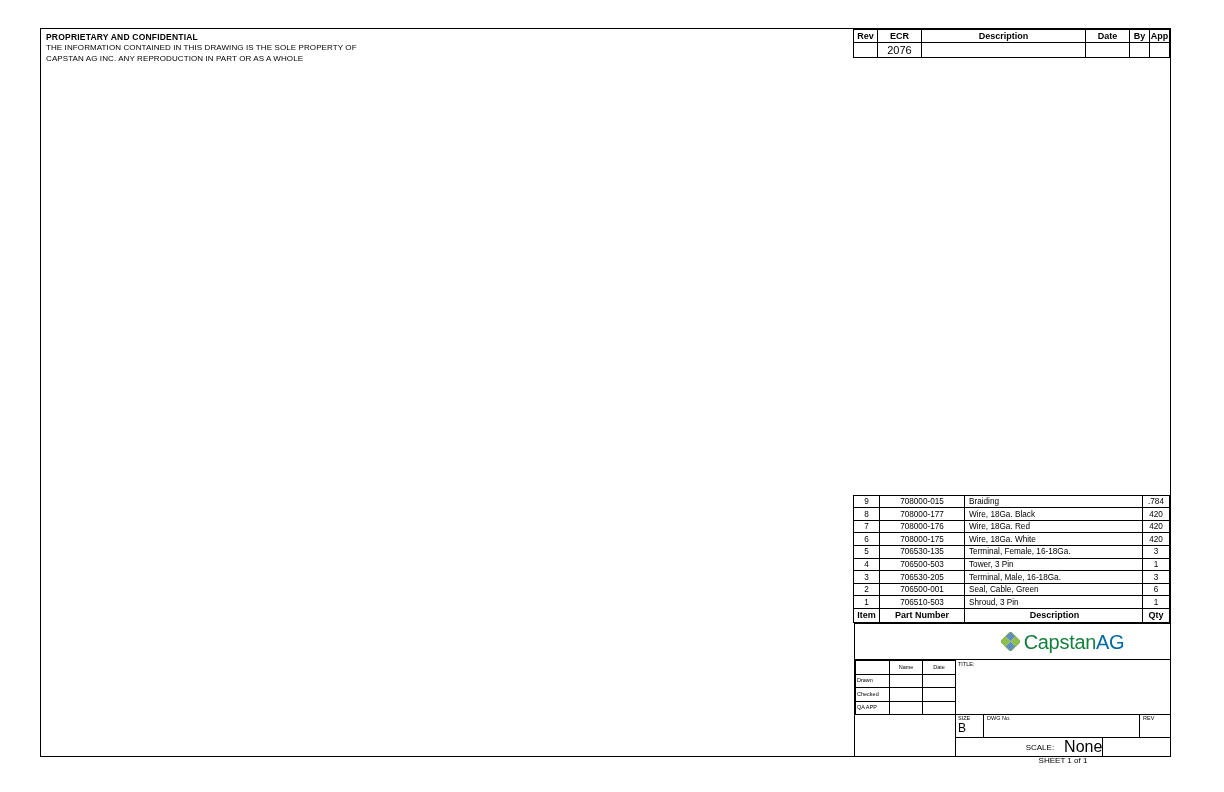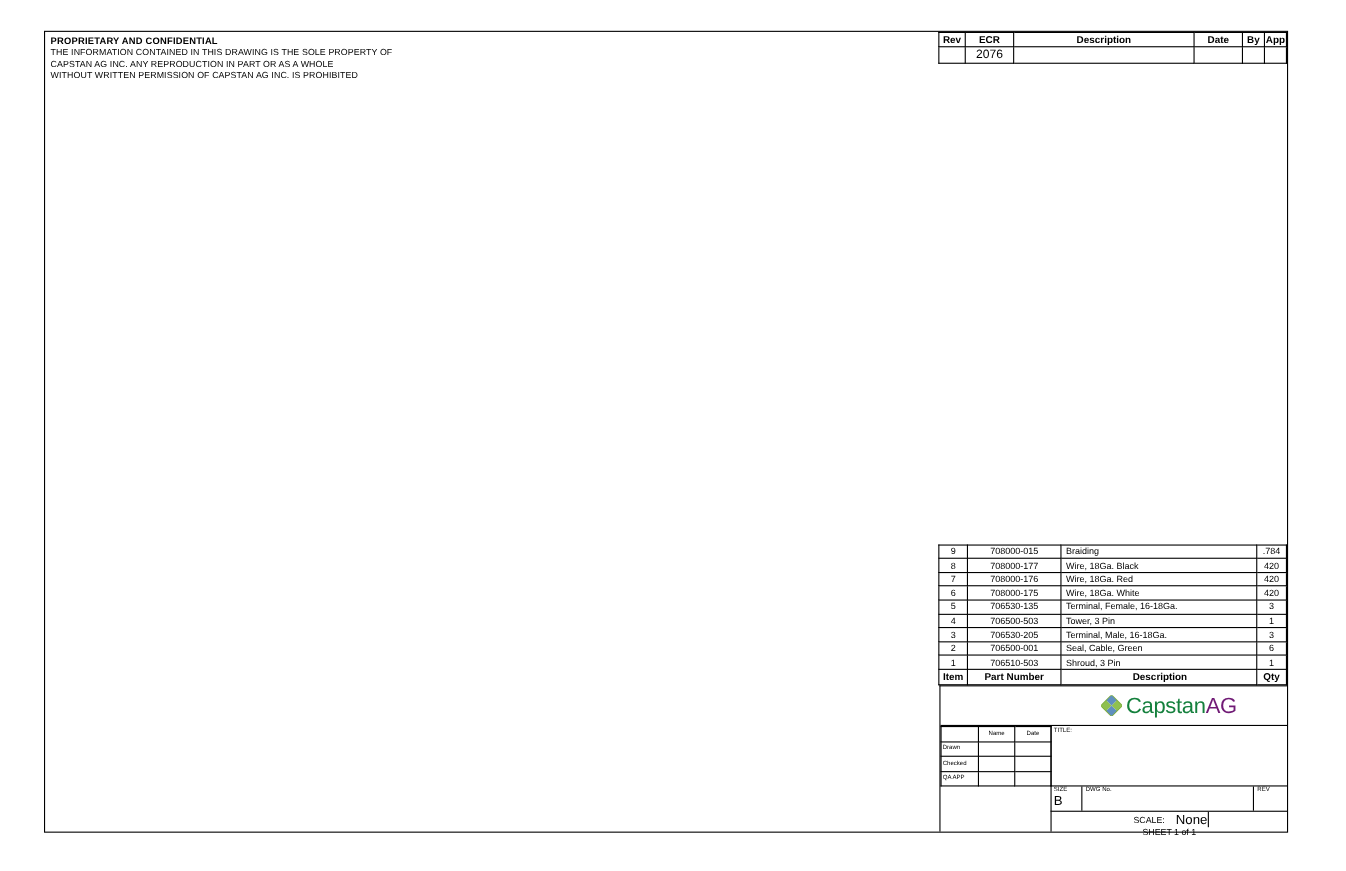--- a/index.html
+++ b/index.html
@@ -143,21 +143,21 @@
     width: 19px; height: 19px;
     position: relative;
   }
   #logo-text {
     font-size: 20px;
     letter-spacing: -0.3px;
     line-height: 20px;
     font-family: "Liberation Sans", sans-serif;
   }
   #logo-text .cap { color: #15803d; }
-  #logo-text .ag  { color: #701a75; }
+  #logo-text .ag  { color: #0369a1; }
 
   
   #appr {
     position: absolute;
     left: 0; top: 36px;
     width: 100px;
     height: 55px;
     border-collapse: collapse;
     table-layout: fixed;
   }
@@ -234,21 +234,21 @@
     flex: 1;
     height: 100%;
     border-right: 1px solid #000000;
     box-sizing: border-box;
     display: flex;
     align-items: center;
     padding-left: 3px;
     gap: 10px;
   }
   #scale-cell .lbl { font-size: 8px; }
-  #scale-cell .val { font-size: 12px; }
+  #scale-cell .val { font-size: 16px; }
   #sheet-cell {
     width: 62px;
     height: 100%;
     display: flex;
     align-items: flex-end;
     justify-content: center;
     padding-bottom: 2px;
     box-sizing: border-box;
     font-size: 8px;
   }
@@ -262,21 +262,20 @@
 </style>
 </head>
 <body>
 
 <div id="sheet">
 
   <div id="prop-block">
     <div id="prop-title">PROPRIETARY AND CONFIDENTIAL</div>
     <div class="prop-line">THE INFORMATION CONTAINED IN THIS DRAWING IS THE SOLE PROPERTY OF</div>
     <div class="prop-line">CAPSTAN AG INC. ANY REPRODUCTION IN PART OR AS A WHOLE</div>
-    <div class="prop-line">WITHOUT WRITTEN PERMISSION OF CAPSTAN AG INC. IS PROHIBITED</div>
   </div>
 
   <table id="rev-table">
     <tbody>
         <tr>
       <th class="col-rev">Rev</th>
       <th class="col-ecr">ECR</th>
       <th class="col-desc">Description</th>
       <th class="col-date">Date</th>
       <th class="col-by">By</th>

